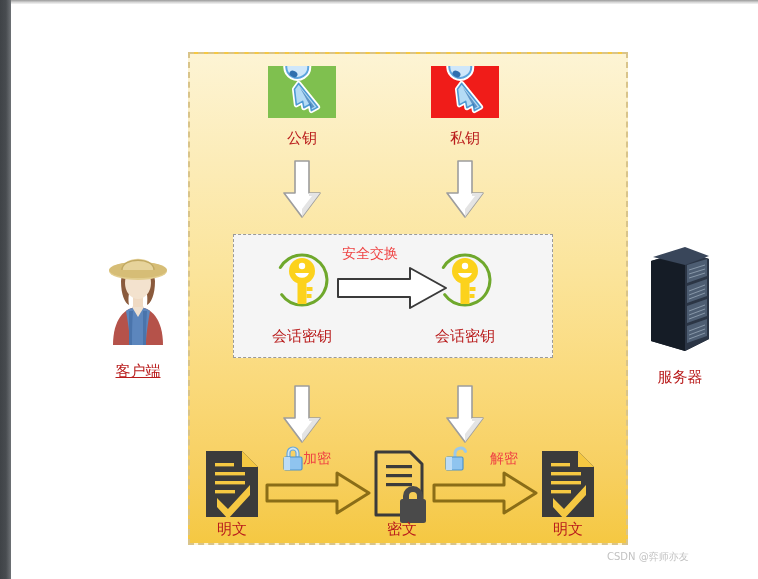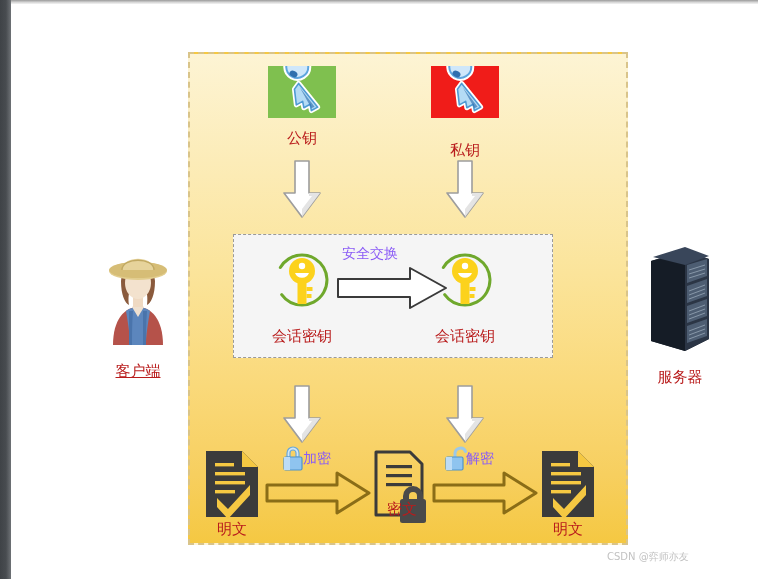--- a/index.html
+++ b/index.html
@@ -55,21 +55,21 @@
   .node-label {
     position: absolute;
     text-align: center;
     color: #b91c1c;
     font-size: 15px;
     line-height: 17px;
     white-space: nowrap;
   }
   .small-label {
     position: absolute;
-    color: #8b5cf6;
+    color: #ef4444;
     font-size: 14px;
     line-height: 16px;
     white-space: nowrap;
   }
 
   
   .key-tile {
     position: absolute;
     width: 68px; height: 52px;
     overflow: hidden;
@@ -185,21 +185,21 @@
     <g transform="rotate(28 34 26)">
       <path d="M18 17 a11 11 0 1 1 0.01 0 Z" fill="none" stroke="#ffffff" stroke-width="6"></path>
       <path d="M18 17 a11 11 0 1 1 0.01 0 Z" fill="#cfe7fa" stroke="#5da5de" stroke-width="2"></path>
       <ellipse cx="18" cy="14" rx="4.2" ry="3" fill="#2f6fae"></ellipse>
       <path d="M27 20 L55 32 L51 38 L47 33 L43 39 L39 34 L35 40 L26 27 Z" fill="#ffffff" stroke="#ffffff" stroke-width="5" stroke-linejoin="round"></path>
       <path d="M27 20 L55 32 L51 38 L47 33 L43 39 L39 34 L35 40 L26 27 Z" fill="#b4dbf5" stroke="#4f9ad4" stroke-width="1.6" stroke-linejoin="round"></path>
       <path d="M30 23 L52 33 L50 36 Z" fill="#2f6fae" opacity="0.65"></path>
     </g>
   </svg>
 </div>
-<div class="node-label" style="left:411px; top:130px; width:108px;margin-top:12px;">私钥</div>
+<div class="node-label" style="left:411px; top:130px; width:108px;">私钥</div>
 
 <div class="down-arrow" style="left:281px; top:159px;">
   <svg width="42" height="62" viewBox="0 0 42 62">
     <path d="M14 2 L28 2 L28 34 L39 34 L21 58 L3 34 L14 34 Z" fill="#ffffff" stroke="#9d9d9d" stroke-width="1.6" stroke-linejoin="round"></path>
     <path d="M28 34 L39 34 L21 58 L21 50 L31 37 L28 37 Z" fill="#e4e4e4"></path>
   </svg>
 </div>
 <div class="down-arrow" style="left:444px; top:159px;">
   <svg width="42" height="62" viewBox="0 0 42 62">
     <path d="M14 2 L28 2 L28 34 L39 34 L21 58 L3 34 L14 34 Z" fill="#ffffff" stroke="#9d9d9d" stroke-width="1.6" stroke-linejoin="round"></path>
@@ -278,21 +278,21 @@
 <div class="doc-icon" style="left:373px; top:449px;">
   <svg width="62" height="76" viewBox="0 0 62 76">
     <path d="M3 3 L37 3 L49 15 L49 66 L3 66 Z" fill="none" stroke="#3b3b3b" stroke-width="3" stroke-linejoin="round"></path>
     <rect x="13" y="16" width="26" height="3.2" fill="#3b3b3b"></rect>
     <rect x="13" y="25" width="26" height="3.2" fill="#3b3b3b"></rect>
     <rect x="13" y="34" width="26" height="3.2" fill="#3b3b3b"></rect>
     <path d="M30 47 a10 10 0 0 1 20 0 L50 53 L44 53 L44 47 a4 4 0 0 0 -8 0 L36 53 L30 53 Z" fill="#4a4a4a"></path>
     <rect x="27" y="50" width="26" height="24" rx="2.5" fill="#4a4a4a"></rect>
   </svg>
 </div>
-<div class="node-label" style="left:348px; top:501px; width:108px;">密文</div>
+<div class="node-label" style="left:348px; top:521px; width:108px;">密文</div>
 
 <div class="flow-arrow" style="left:432px; top:470px; width:106px;">
   <svg width="106" height="46" viewBox="0 0 106 46">
     <path d="M2 15 L72 15 L72 3 L104 23 L72 43 L72 31 L2 31 Z" fill="none" stroke="#8a6d17" stroke-width="3" stroke-linejoin="round"></path>
   </svg>
 </div>
 
 <div class="doc-icon" style="left:540px; top:449px;">
   <svg width="56" height="70" viewBox="0 0 56 70">
     <path d="M2 2 L38 2 L54 18 L54 68 L2 68 Z" fill="#3b3b3b"></path>
@@ -315,21 +315,21 @@
 </div>
 <div class="small-label" style="left:303px; top:450px;">加密</div>
 
 <div class="padlock-badge" style="left:444px; top:446px;">
   <svg width="26" height="26" viewBox="0 0 26 26">
     <path d="M11 11 L11 7 a5.5 5.5 0 0 1 10.5 -1.6" fill="none" stroke="#9dc9e8" stroke-width="3" stroke-linecap="round"></path>
     <rect x="2" y="11" width="17" height="13" rx="1.5" fill="#8fc4ef" stroke="#4f94cc" stroke-width="1.2"></rect>
     <rect x="2" y="11" width="6" height="13" fill="#bcdcf6"></rect>
   </svg>
 </div>
-<div class="small-label" style="left:466px; top:450px;">解密</div>
+<div class="small-label" style="left:490px; top:450px;">解密</div>
 
 <div id="client-actor">
   <svg width="78" height="105" viewBox="0 0 78 105">
     <ellipse cx="39" cy="92" rx="33" ry="11" fill="#ffffff" opacity="0.85"></ellipse>
 
     <path d="M14 100 C14 74 26 62 39 62 C52 62 64 74 64 100 Z" fill="#b5524a"></path>
     <path d="M27 66 C30 84 31 92 31 100 L47 100 C47 92 48 84 51 66 C47 63 43 62 39 62 C35 62 31 63 27 66 Z" fill="#5c86bd"></path>
     <path d="M30 66 L34 66 C33 78 33 90 33 100 L30 100 Z" fill="#4a74ab"></path>
     <path d="M44 66 L48 66 C47 78 47 90 47 100 L44 100 Z" fill="#4a74ab"></path>
     <path d="M33 62 L39 72 L45 62 C43 60 35 60 33 62 Z" fill="#efe0cf"></path>

